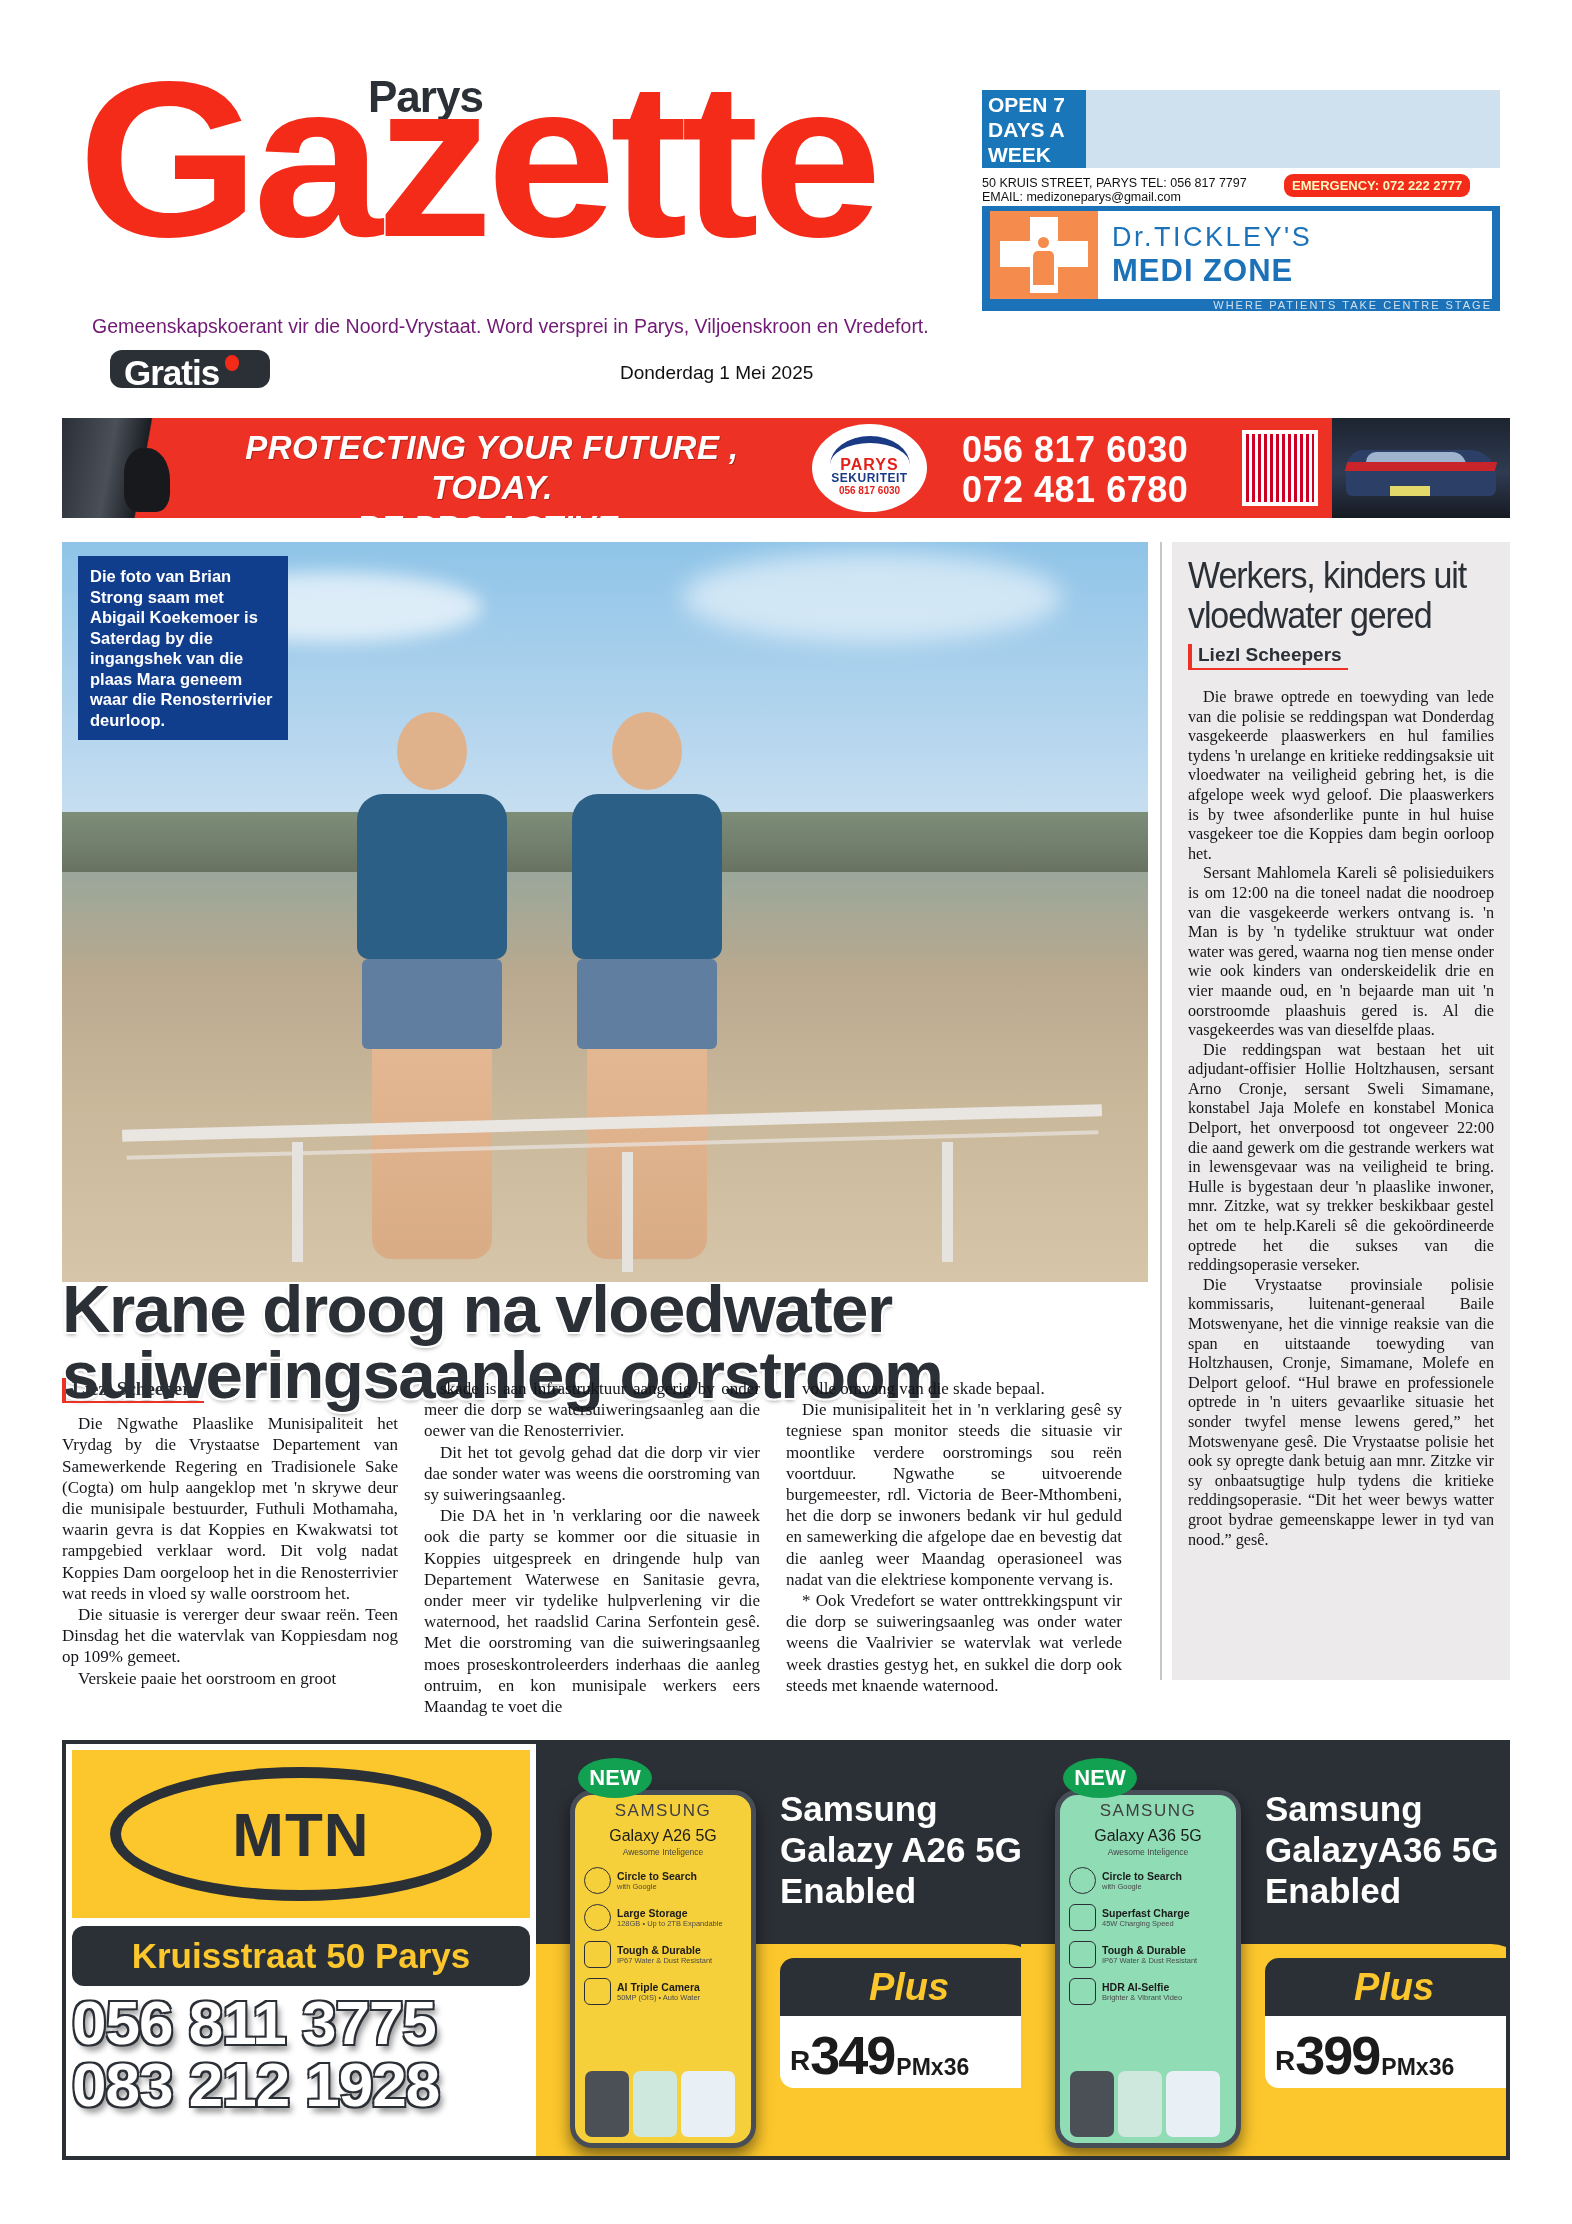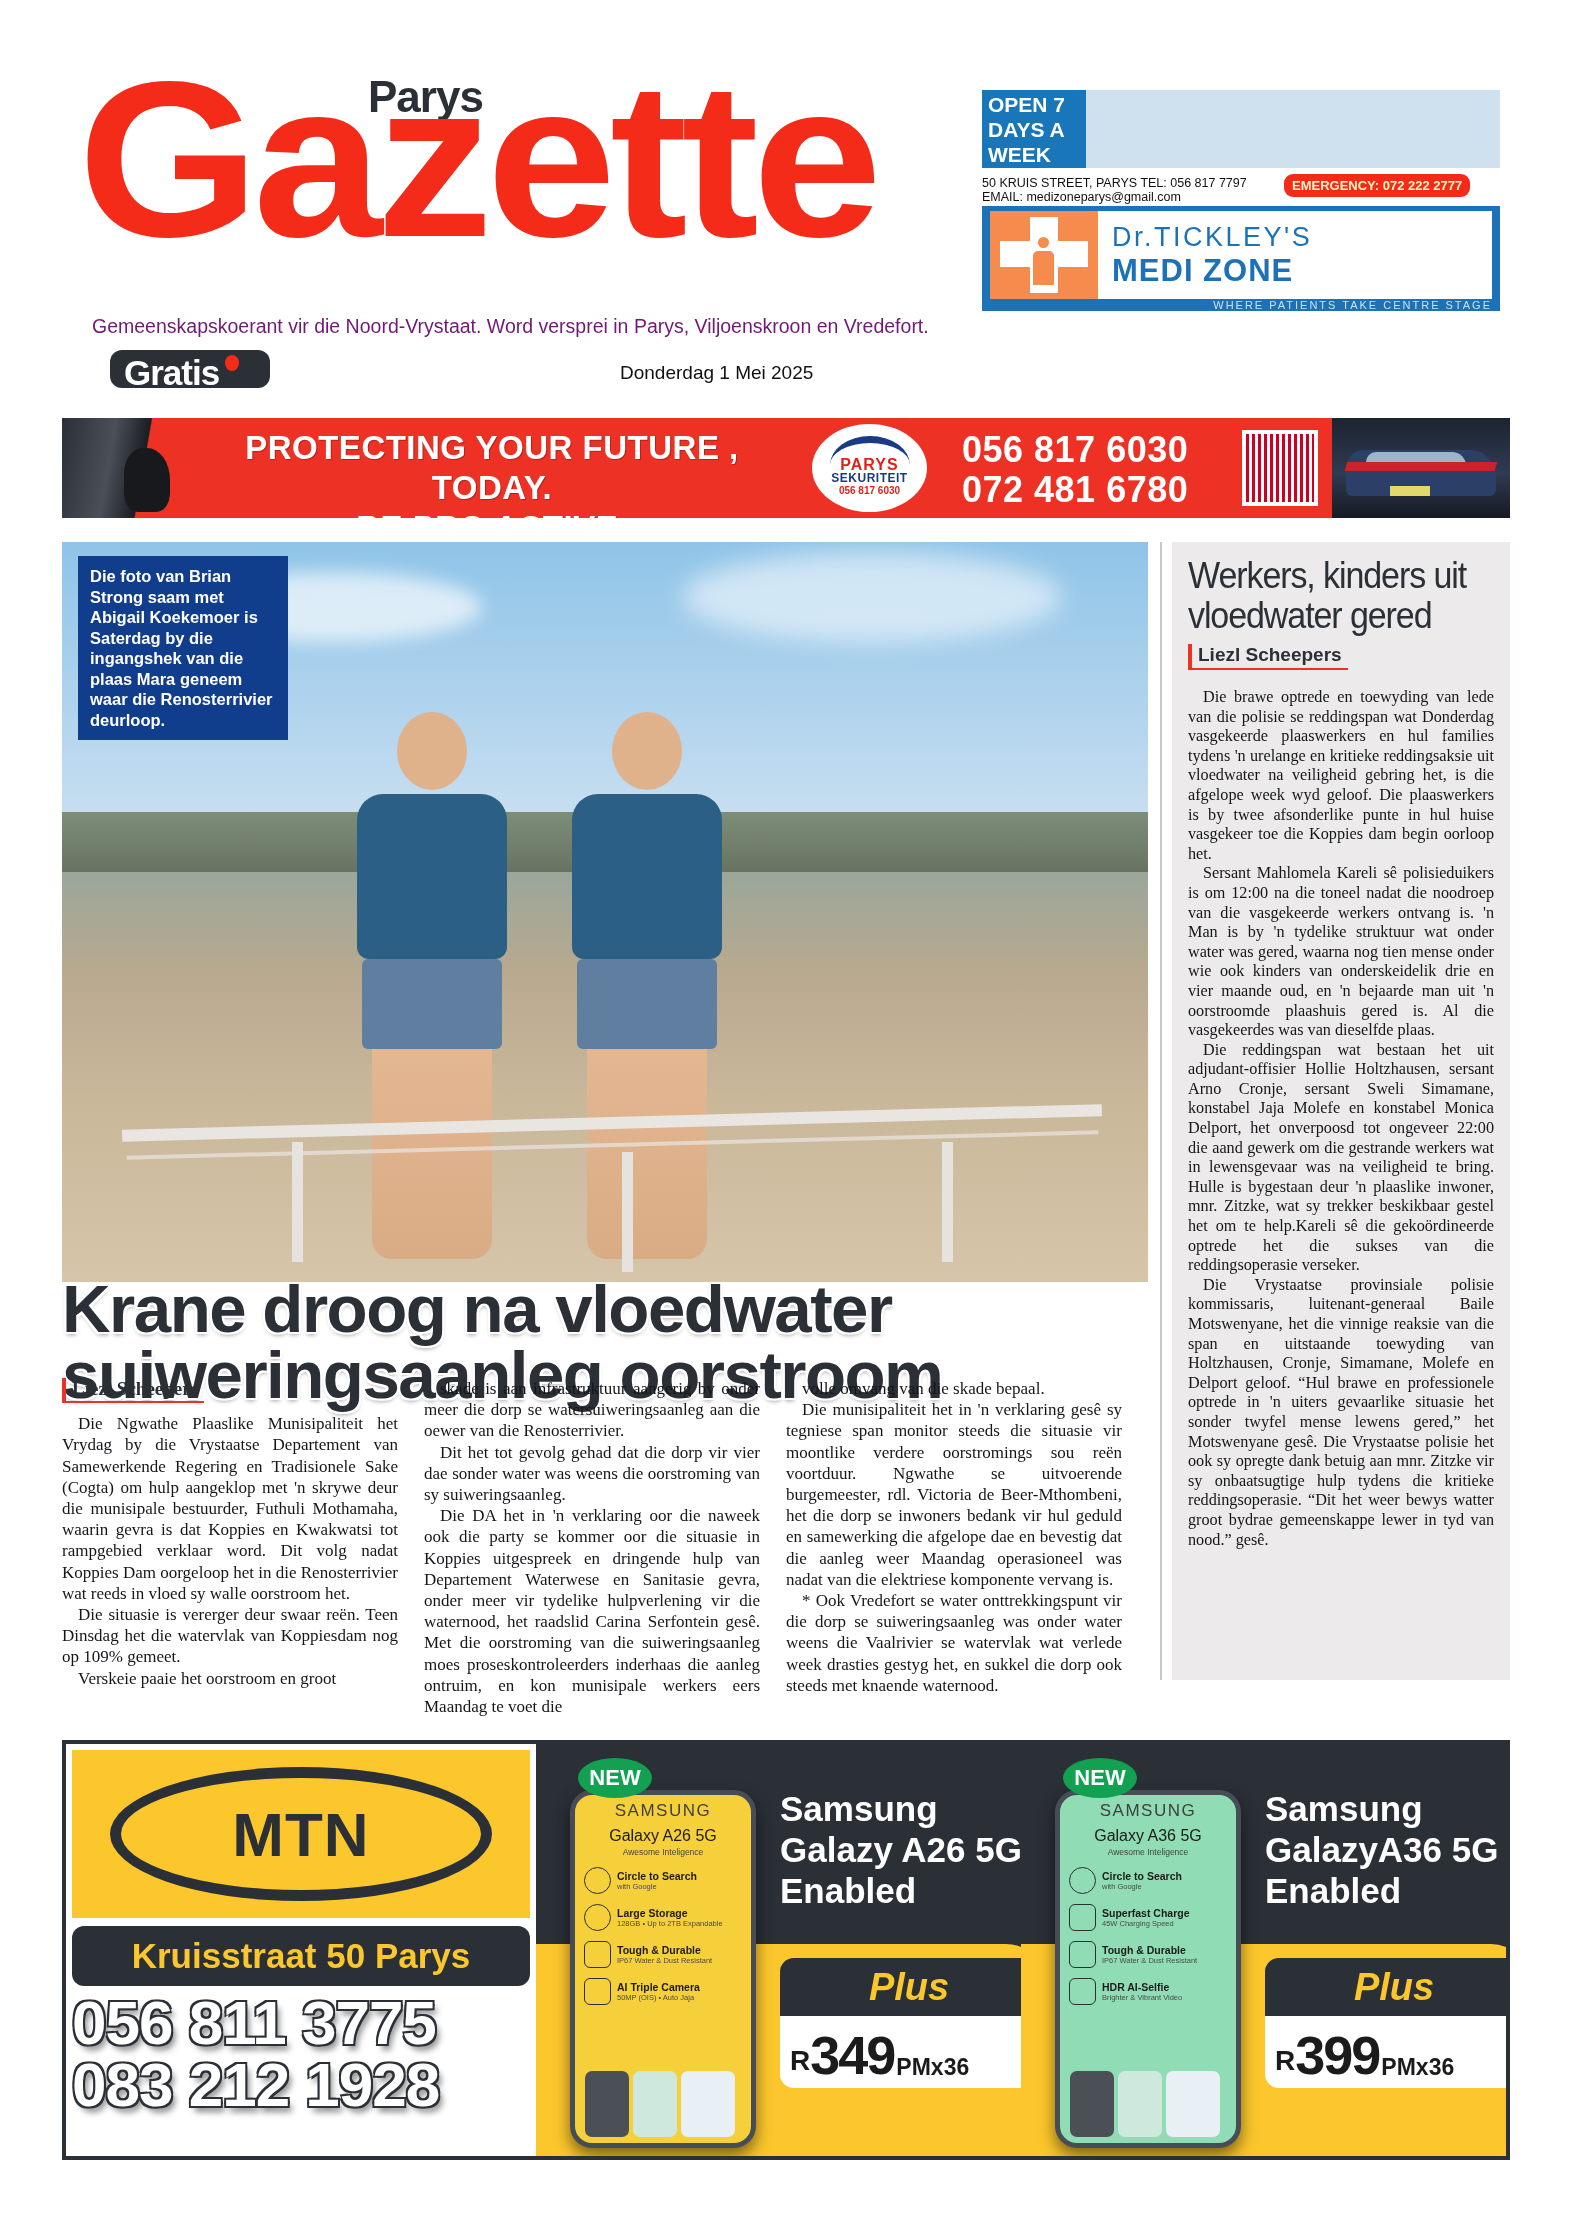--- a/index.html
+++ b/index.html
@@ -34,21 +34,21 @@
   .mz-txt{flex:1;padding-left:14px;}
   .mz-l1{font-size:27px;color:#1c72b8;letter-spacing:2.5px;font-weight:300;}
   .mz-l2{font-size:31px;color:#1c72b8;font-weight:bold;letter-spacing:1px;}
   .mz-strap{position:absolute;left:8px;top:93px;width:502px;text-align:right;color:#cfe0ee;font-size:11px;letter-spacing:2px;}
 
   
   .secbanner{position:absolute;left:62px;top:418px;width:1448px;height:100px;background:#ed3124;overflow:hidden;}
   .sb-people{position:absolute;left:0;top:0;width:120px;height:100px;background:linear-gradient(100deg,#2a2f38 0%,#4a4f58 40%,#1a1d22 65%,#ed3124 66%);}
   .sb-dog{position:absolute;left:62px;top:30px;width:46px;height:64px;background:#17191d;border-radius:40% 50% 30% 30%;}
   .sb-slogan{position:absolute;left:150px;top:10px;width:560px;text-align:center;color:#fff;font-size:33px;font-weight:bold;
-    line-height:40px;letter-spacing:0.5px;text-shadow:1px 1px 0 #b1241a;}
+    font-style:italic;line-height:40px;letter-spacing:0.5px;text-shadow:1px 1px 0 #b1241a;}
   .sb-logo{position:absolute;left:750px;top:6px;width:115px;height:88px;background:#fff;border-radius:50%;}
   .sb-logo .l1{position:absolute;left:0;top:32px;width:115px;text-align:center;font-size:16px;font-weight:bold;color:#e3201a;letter-spacing:1px;}
   .sb-logo .l2{position:absolute;left:0;top:47px;width:115px;text-align:center;font-size:12px;font-weight:bold;color:#1b3a86;letter-spacing:0.5px;}
   .sb-logo .l3{position:absolute;left:0;top:61px;width:115px;text-align:center;font-size:10px;font-weight:bold;color:#e3201a;}
   .sb-logo .wing{position:absolute;left:18px;top:12px;width:80px;height:22px;border-top:7px solid #1b3a86;border-radius:50%/100% 100% 0 0;}
   .sb-phones{position:absolute;left:900px;top:12px;color:#fff;font-size:36px;font-weight:bold;line-height:40px;letter-spacing:0.5px;}
   .sb-qr{position:absolute;left:1180px;top:12px;width:76px;height:76px;background:#fff;padding:4px;box-sizing:border-box;}
   .sb-qrinner{width:100%;height:100%;background:
      repeating-linear-gradient(90deg,#c02 0 3px,#fff 3px 6px),
      repeating-linear-gradient(0deg,rgba(200,30,30,.55) 0 3px,rgba(255,255,255,.55) 3px 6px);}
@@ -307,21 +307,21 @@
             <i class="ico"></i>
             <div>
               <div class="ft">Tough &amp; Durable</div>
               <div class="fs">IP67 Water &amp; Dust Resistant</div>
             </div>
           </div>
         <div class="feat">
             <i class="ico"></i>
             <div>
               <div class="ft">AI Triple Camera</div>
-              <div class="fs">50MP (OIS) • Auto Jaja</div>
+              <div class="fs">50MP (OIS) • Auto Water</div>
             </div>
           </div>
         <div class="ph-tri">
             <i></i>
             <i></i>
             <i></i>
           </div>
       </div>
       <div class="prod-title">Samsung Galazy A26 5G Enabled</div>
       <div class="plusbox">

